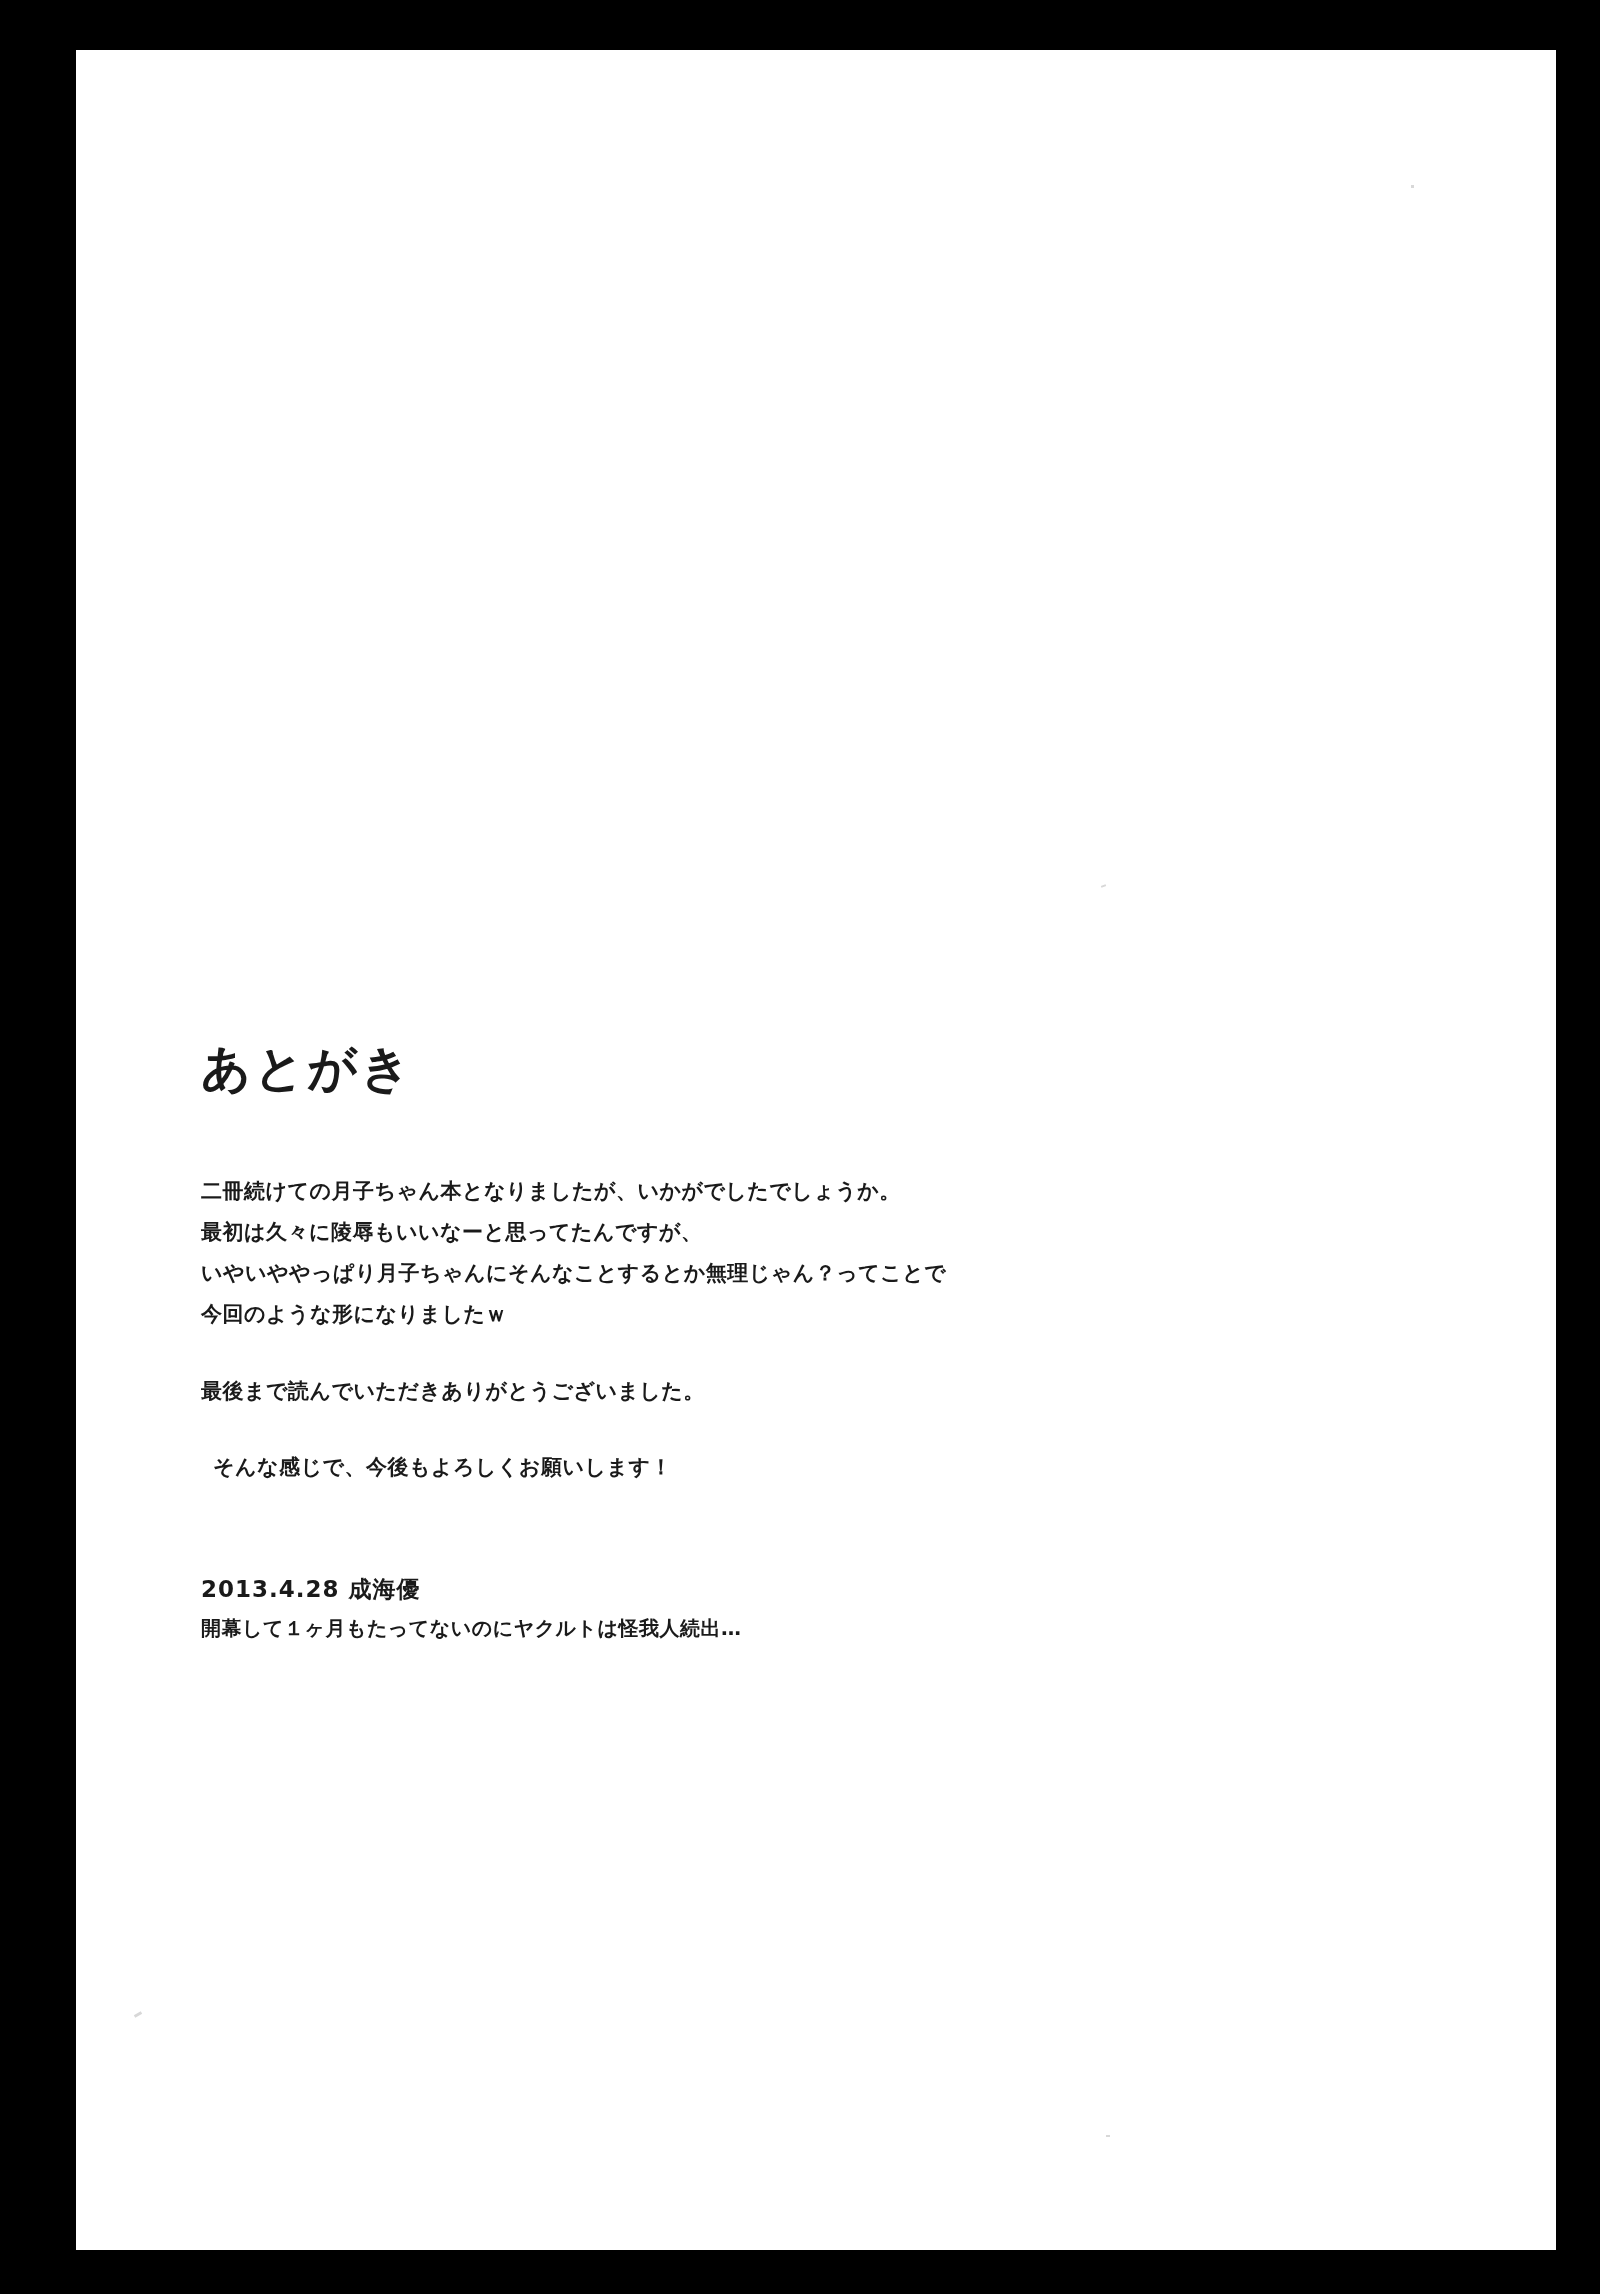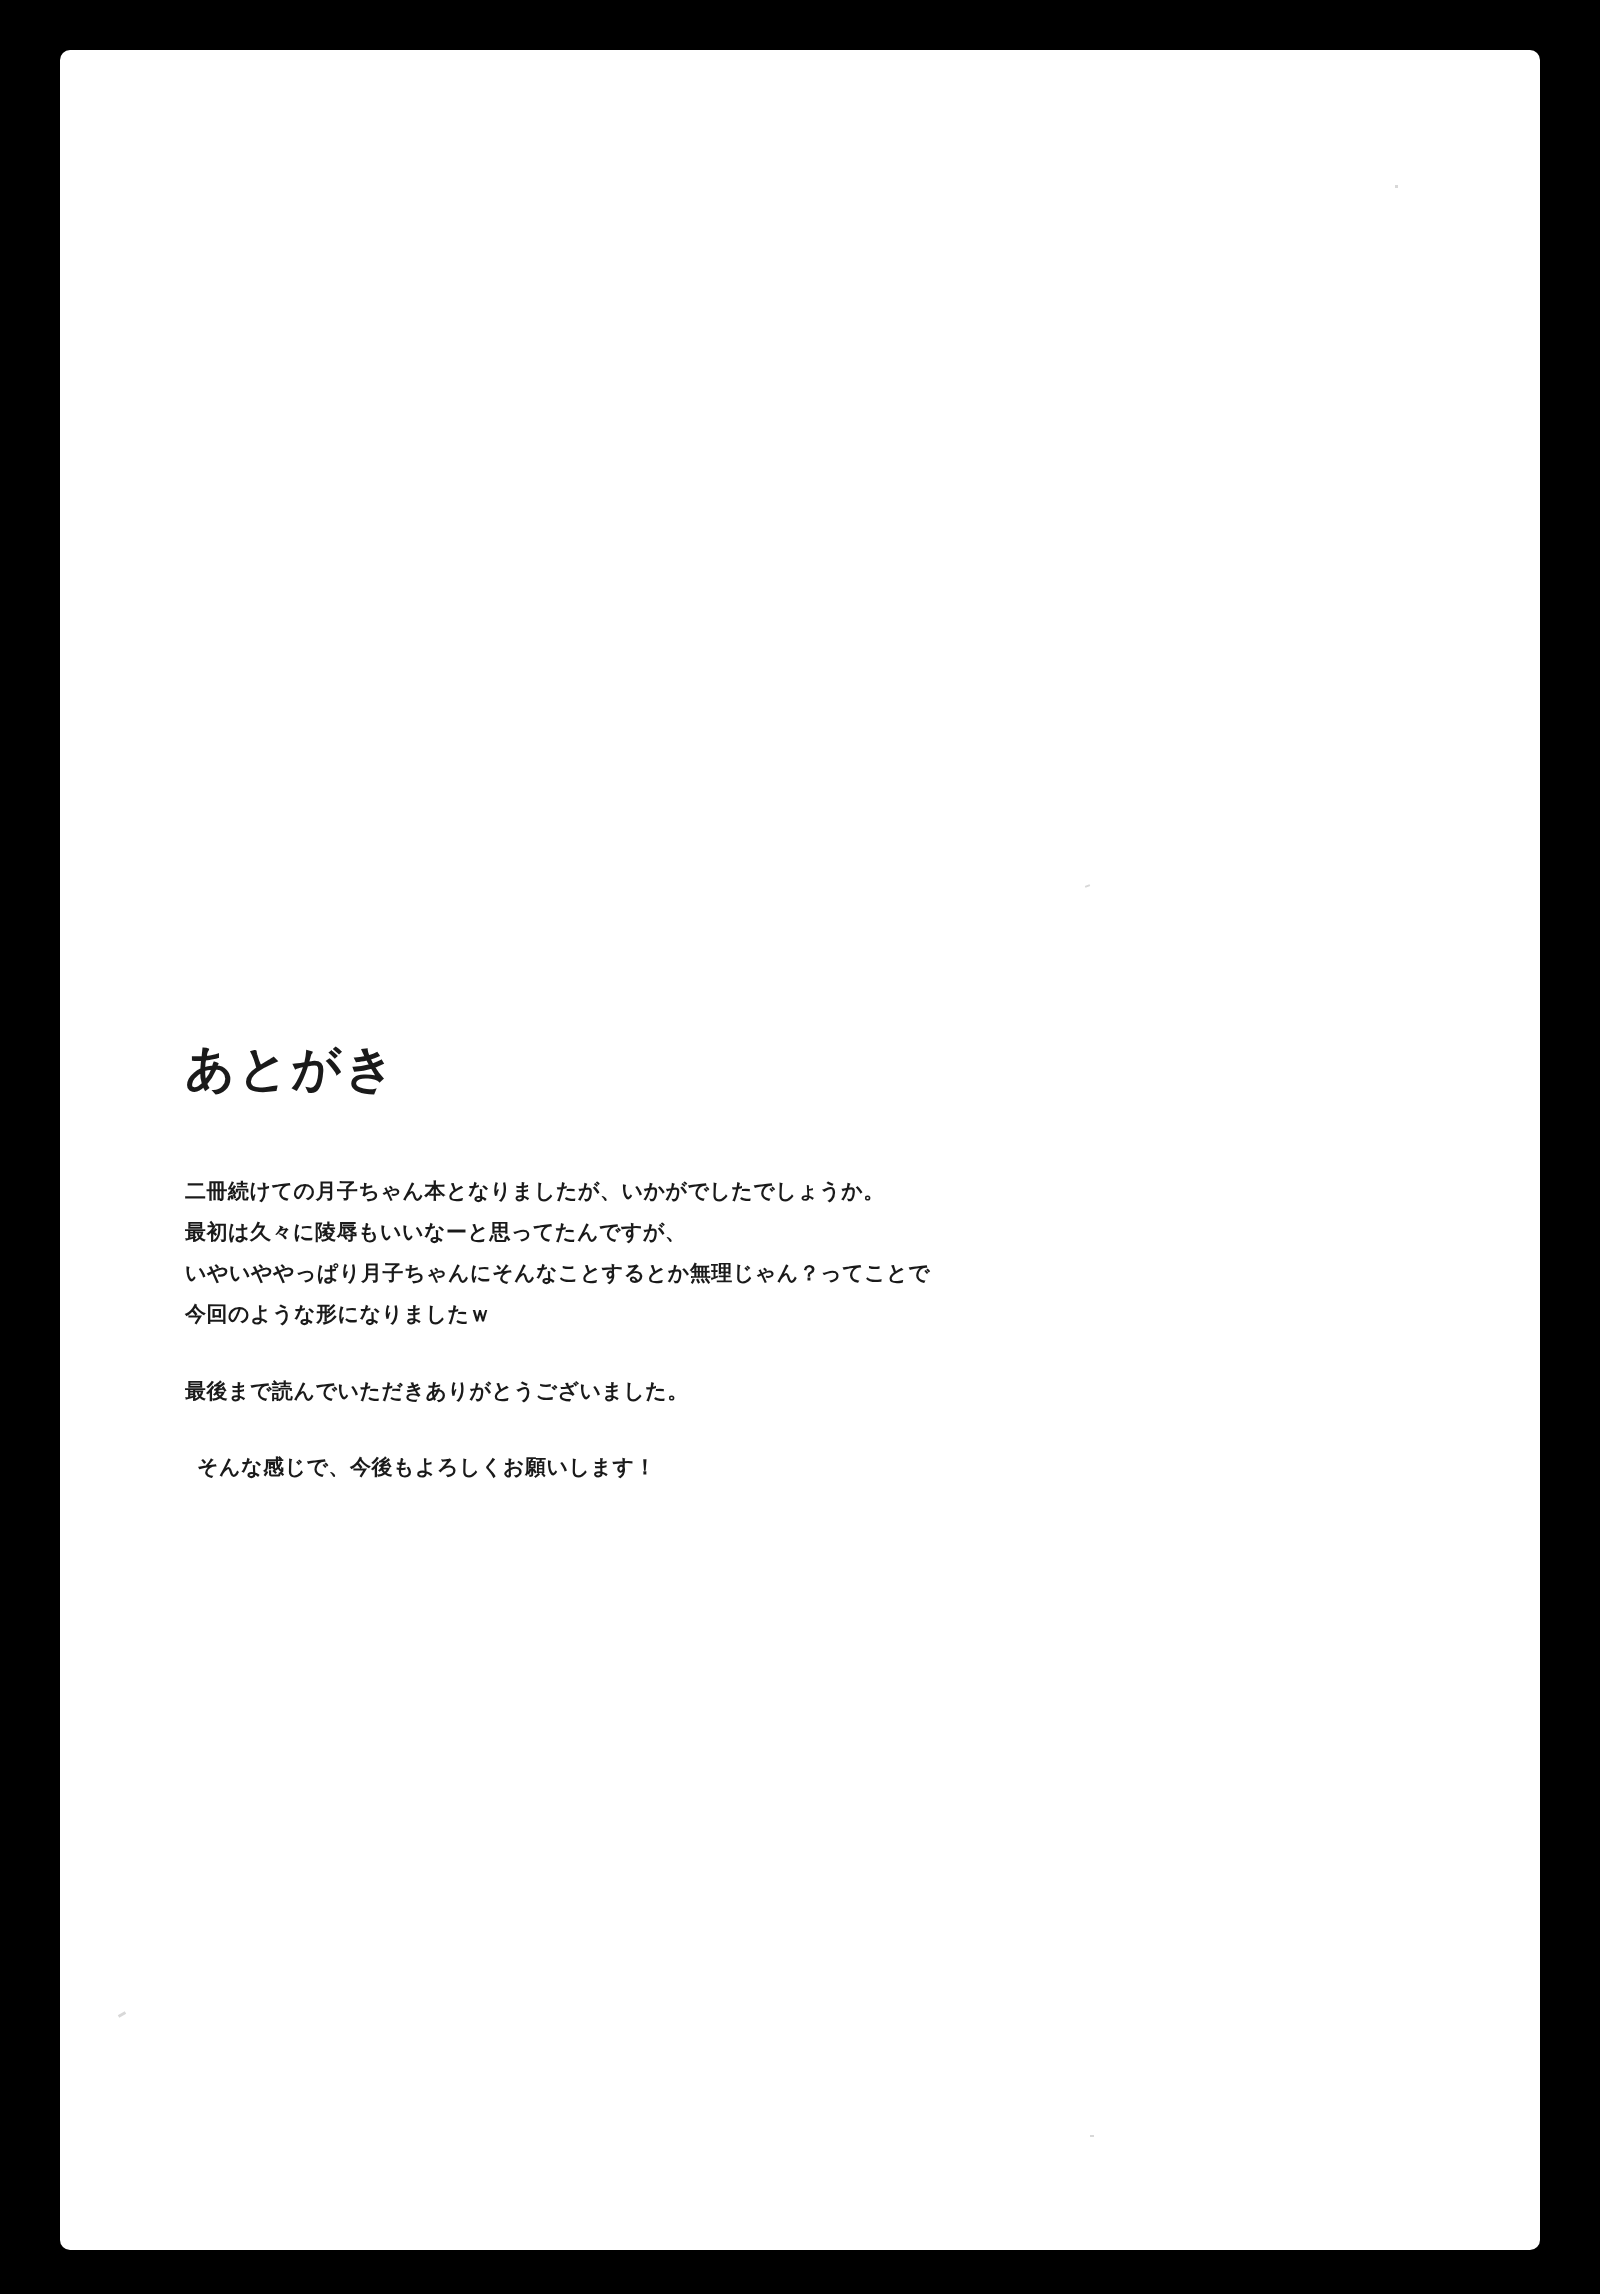--- a/index.html
+++ b/index.html
@@ -8,27 +8,26 @@
     background: #000000;
   }
   body {
     width: 1600px;
     height: 2294px;
     position: relative;
     font-family: "DejaVu Sans", sans-serif;
   }
   .page {
     position: absolute;
-    left: 60px;
+    left: 76px;
     top: 50px;
     width: 1480px;
     height: 2200px;
     background: #ffffff;
     overflow: hidden;
-    border-radius: 10px;
   }
   .content {
     position: absolute;
     left: 125px;
     top: 990px;
     width: 1200px;
   }
   .afterword-title {
     font-family: "DejaVu Sans", sans-serif;
     font-size: 49px;
@@ -93,15 +92,19 @@
     <p class="para">二冊続けての月子ちゃん本となりましたが、いかがでしたでしょうか。
 最初は久々に陵辱もいいなーと思ってたんですが、
 いやいややっぱり月子ちゃんにそんなことするとか無理じゃん？ってことで
 今回のような形になりましたｗ</p>
 
     <p class="para">最後まで読んでいただきありがとうございました。</p>
 
 
     <p class="para">そんな感じで、今後もよろしくお願いします！</p>
 
+    <div class="signature-block">
+      <p class="sig-line">2013.4.28  成海優</p>
+      <p class="sig-note">開幕して１ヶ月もたってないのにヤクルトは怪我人続出…</p>
+    </div>
 
   </div>
 </div>
 
 </body></html>

